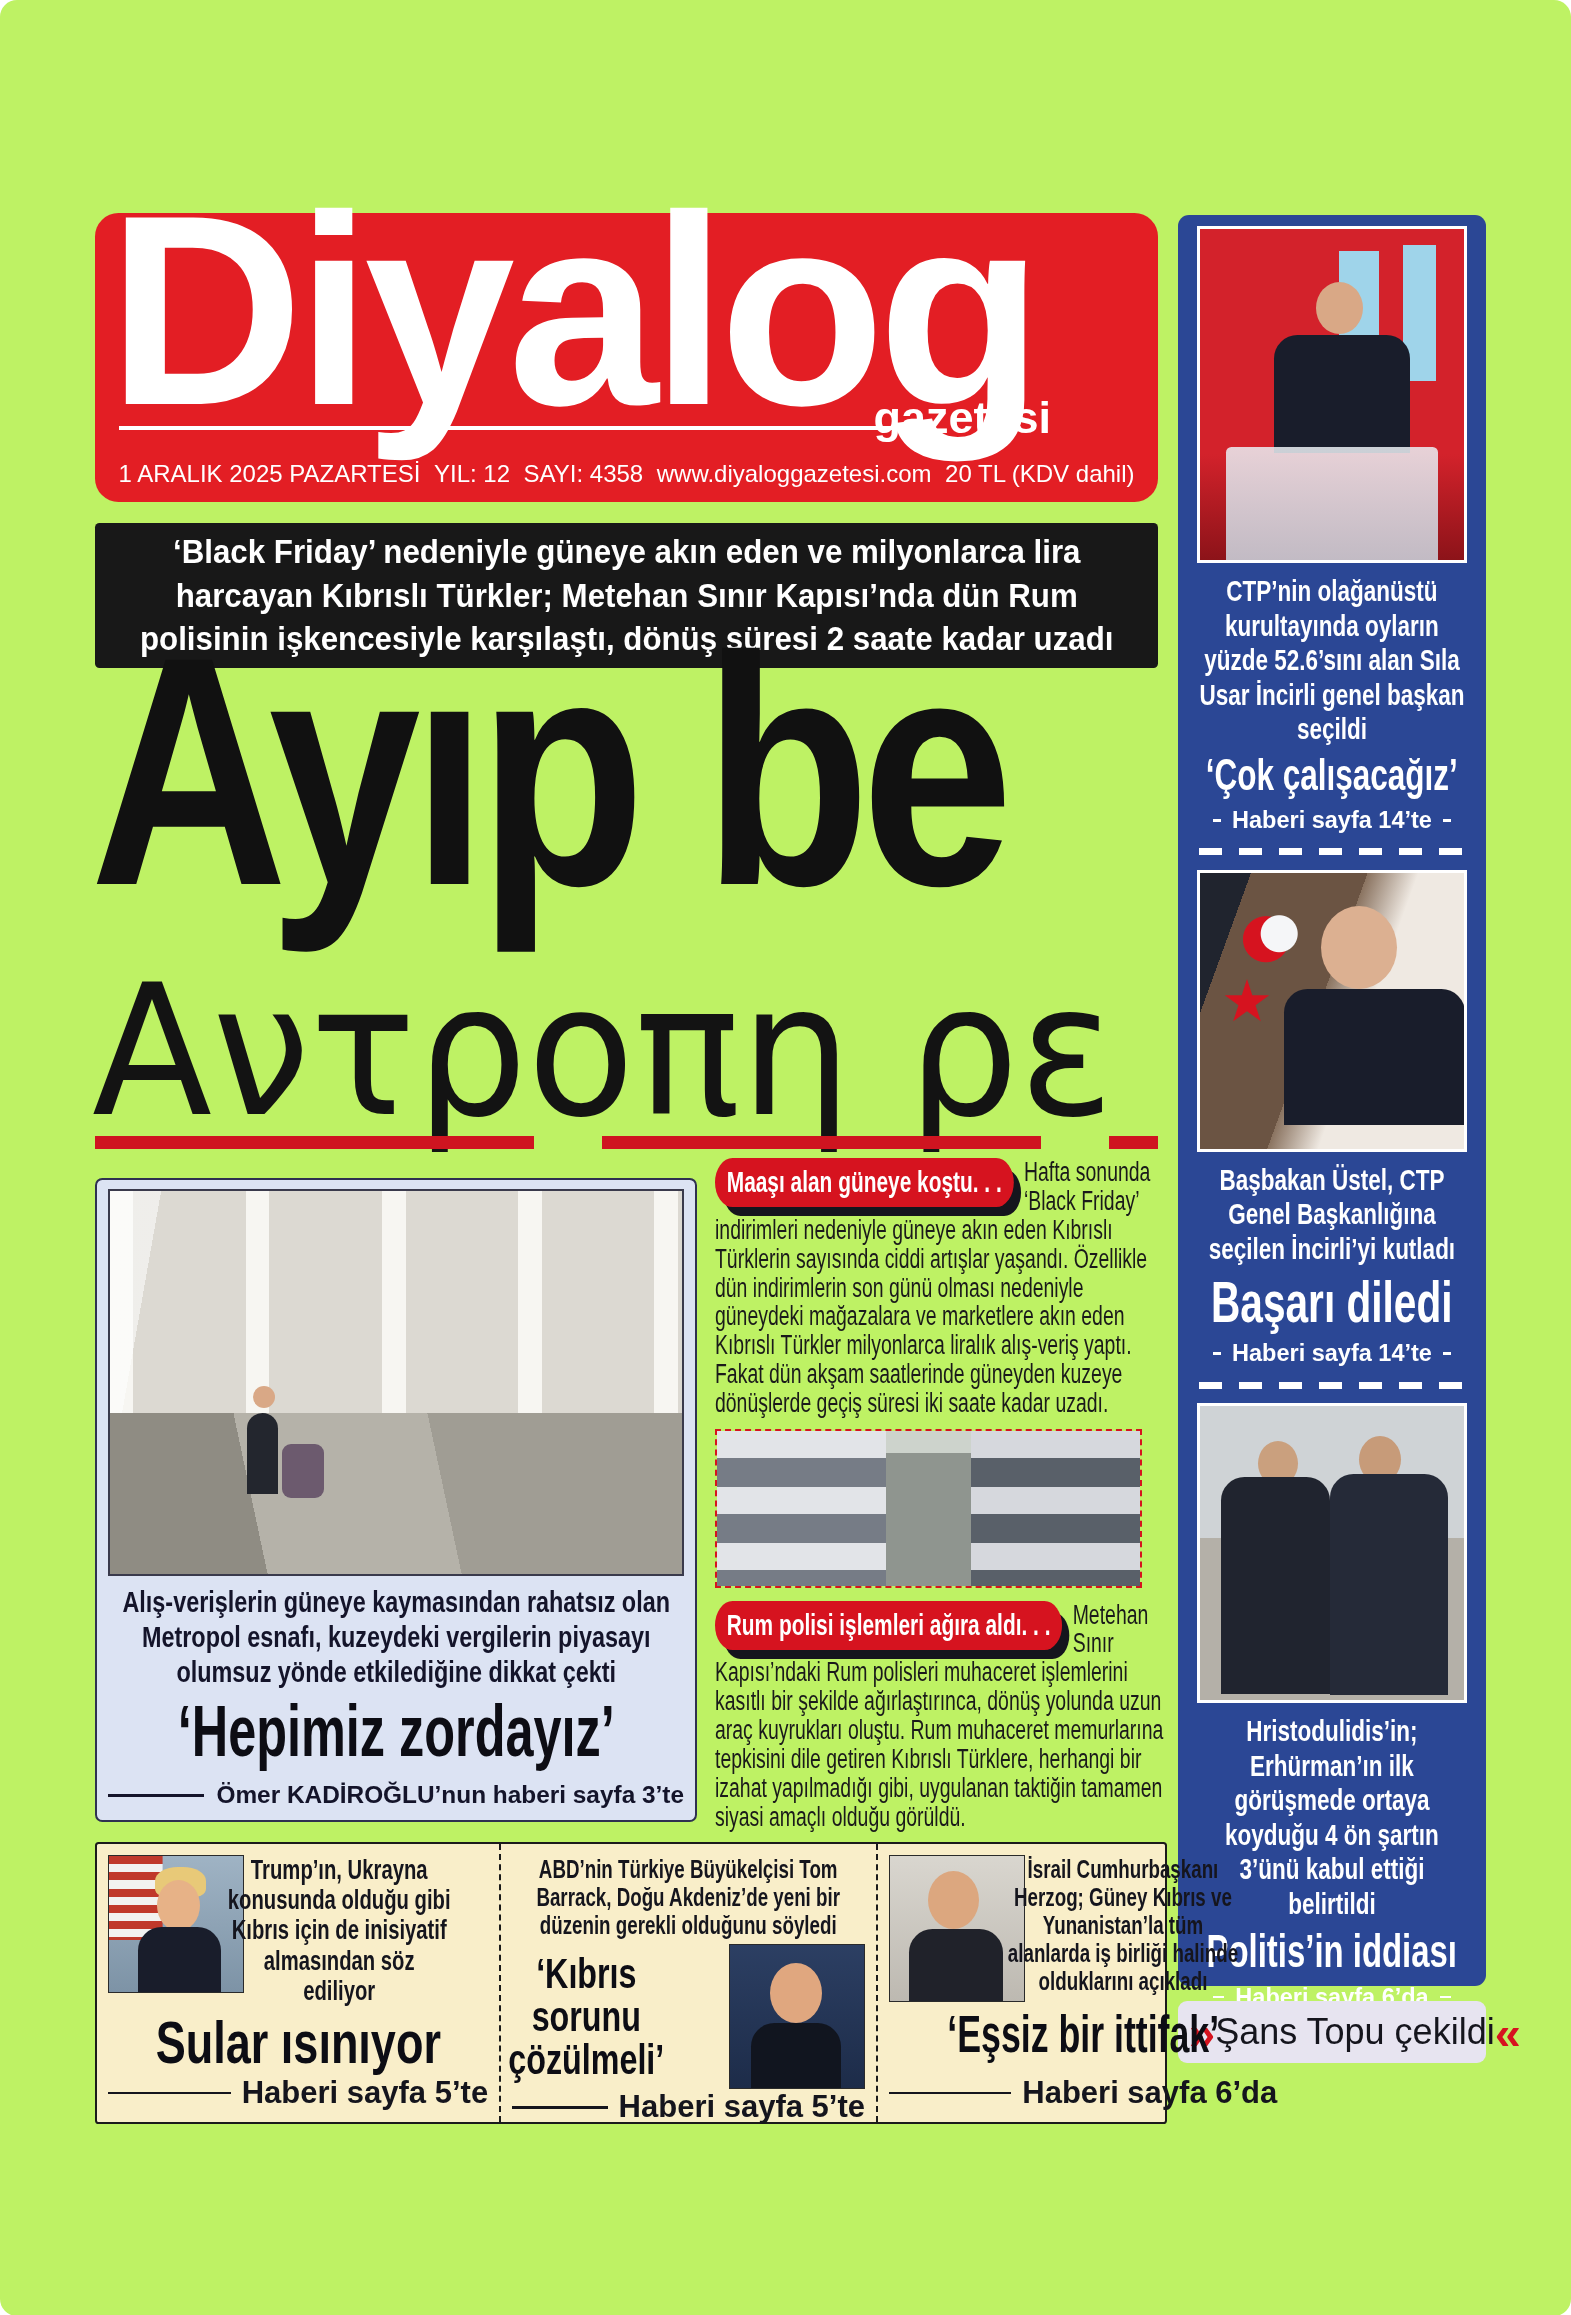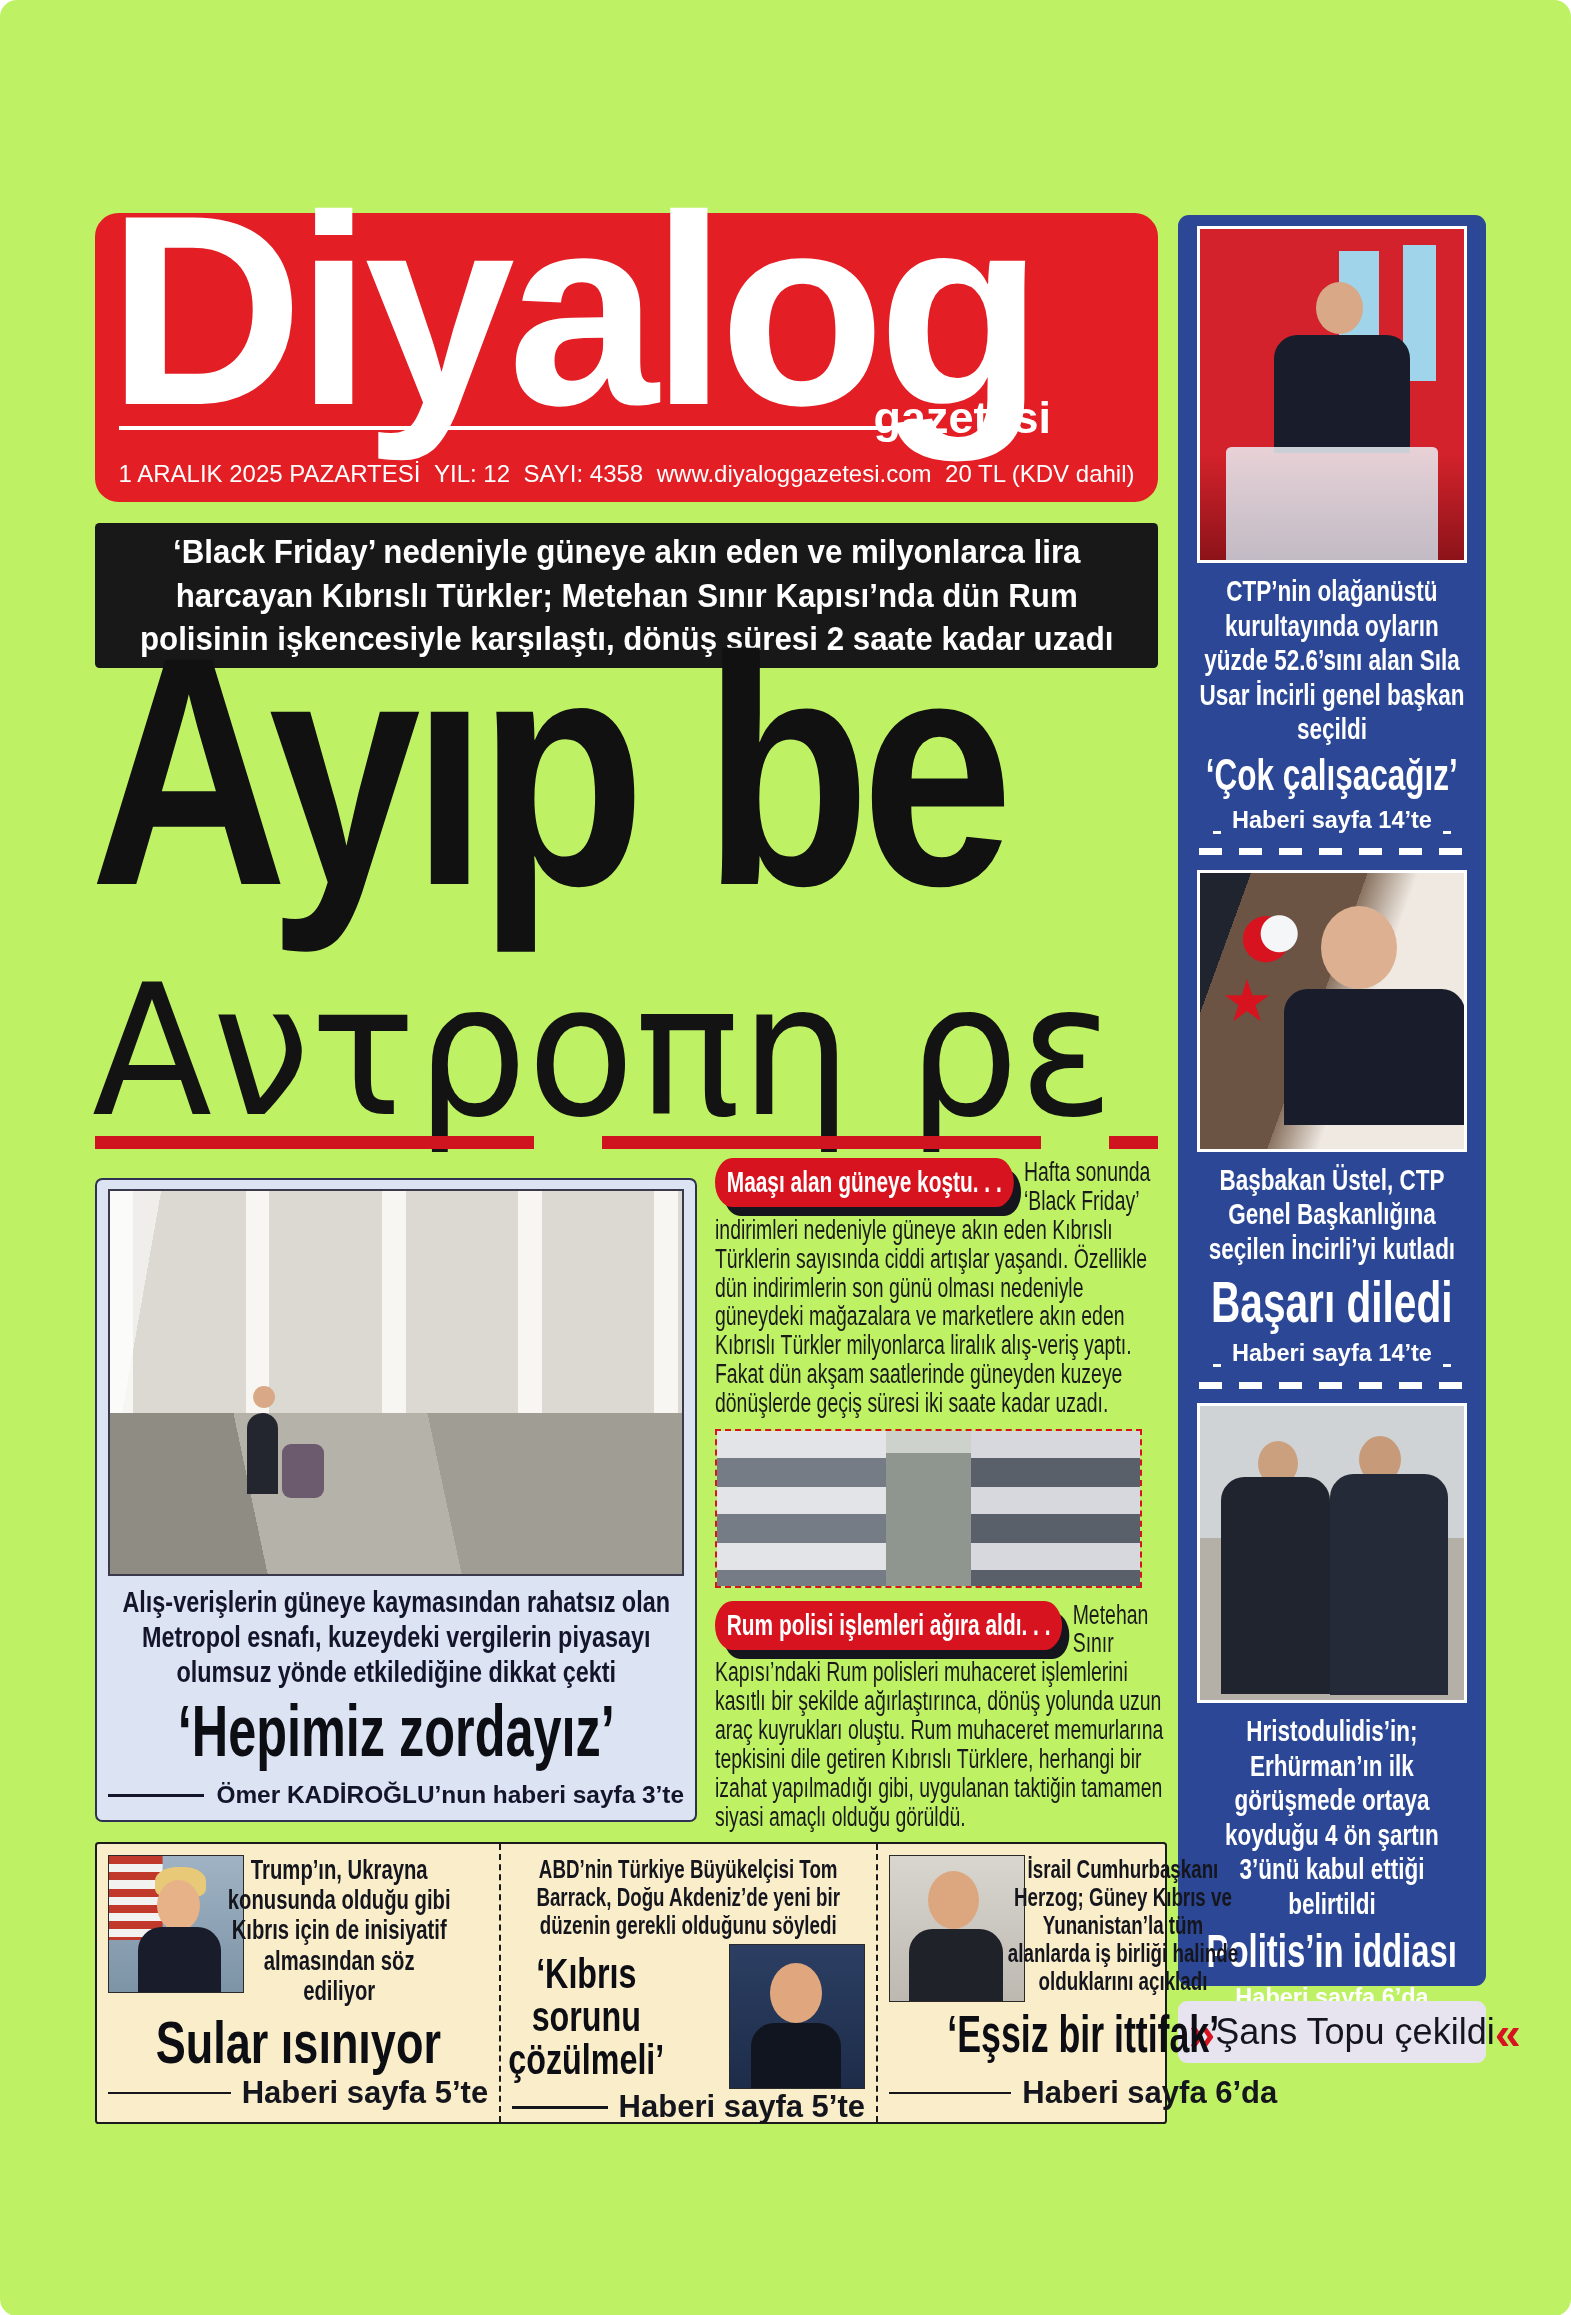--- a/index.html
+++ b/index.html
@@ -89,21 +89,21 @@
       radial-gradient(circle at 25% 24%,#d6131f 0 22.6px,transparent 23.5px),
       linear-gradient(110deg,#20242e 0 14%,#6b5443 14% 46%,#8a7360 46%,#efe9e2 60%),
       linear-gradient(90deg,#f5f6f8 0 38%,#e8e2da 38% 100%);
       background-repeat:no-repeat;}
   .ph-twomen{height:300px;background:linear-gradient(180deg,#cfd3d6 0 45%,#b4b0a8 45% 100%);}
   .head{position:absolute;border-radius:50%;background:#d9a886;}
   .torso{position:absolute;border-radius:23.5px 23.5px 0 0;background:#191d2b;}
   .star{position:absolute;color:#d6131f;font-size:58px;left:8%;top:34%;}
   .skicker{margin-top:11px;text-align:center;font-weight:bold;font-size:30px;line-height:1.15;color:#fff;}
   .shead{margin-top:5.4px;text-align:center;font-weight:bold;color:#fff;white-space:nowrap;line-height:1.02;}
-  .pageref{display:flex;align-items:flex-end;gap:11px;margin:9px 16.3px 0 16.3px;}
+  .pageref{display:flex;align-items:center;gap:11px;margin:9px 16.3px 0 16.3px;}
   .pageref .rl{flex:1;height:2.7px;background:#fff;}
   .pageref .tx{font-weight:bold;font-size:23.5px;color:#fff;white-space:nowrap;}
   .sdash{height:7.2px;margin:14.5px 1.8px;
          background:repeating-linear-gradient(90deg,#fff 0 23.5px,transparent 23.5px 40px);}
 
   
   .lotto{position:absolute;left:1178px;top:2001px;width:308px;height:62px;background:#e7e4f0;
          border-radius:9px;display:flex;align-items:center;justify-content:space-between;padding:0 11px;box-sizing:border-box;}
   .lotto .arrow{color:#d6131f;font-weight:bold;font-size:47px;line-height:1;}
   .lotto .tx{color:#15151d;font-weight:normal;font-size:36px;white-space:nowrap;}

